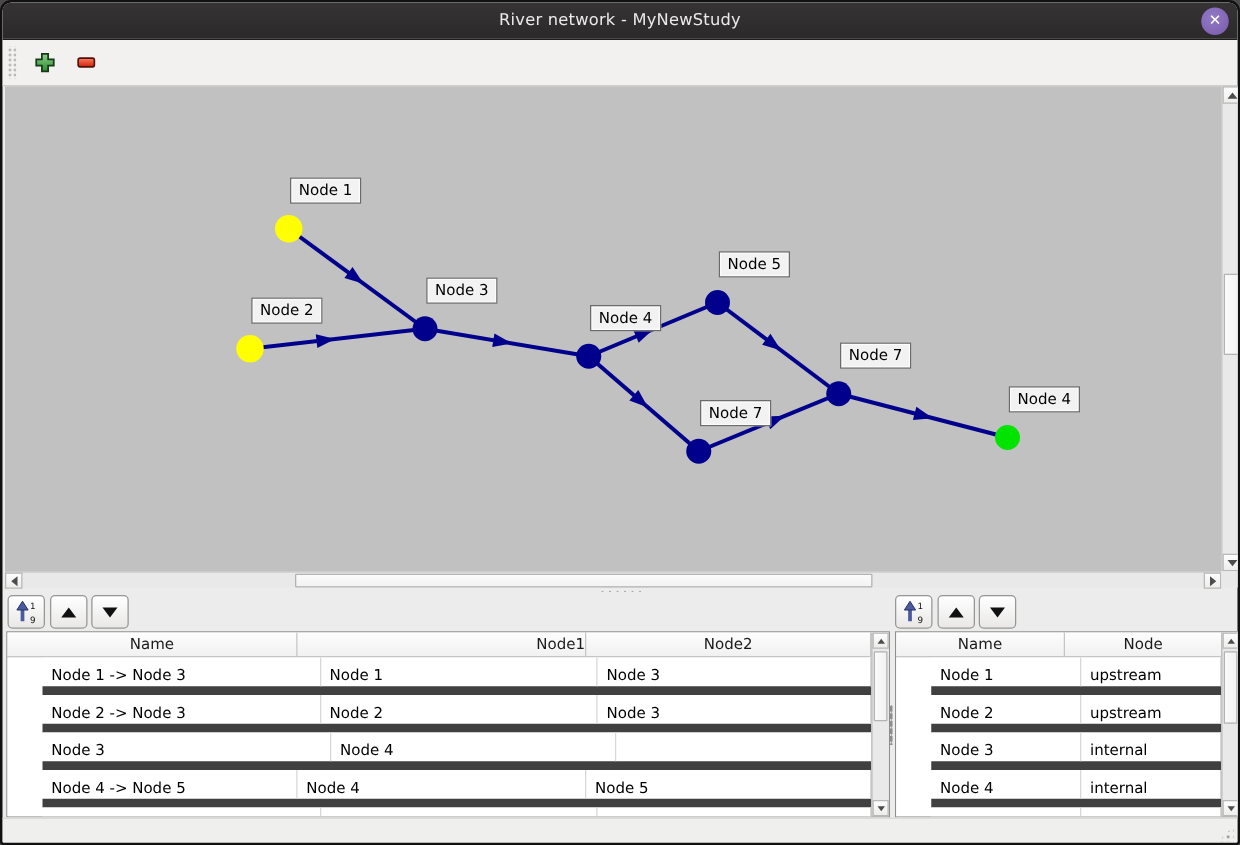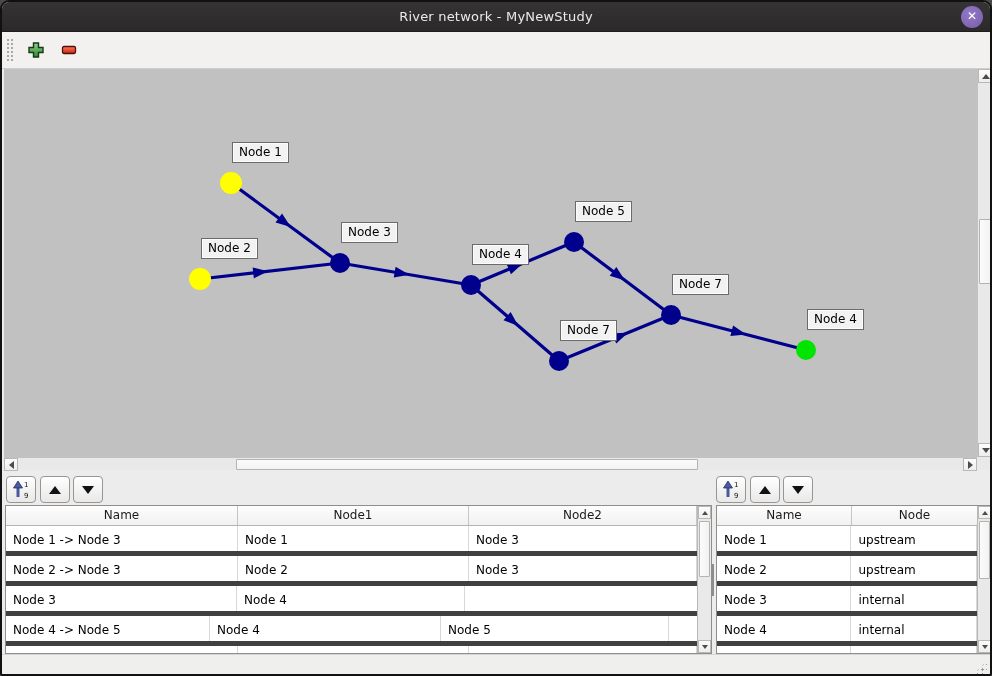--- a/index.html
+++ b/index.html
@@ -92,21 +92,21 @@
   .tri-b-down { width:0; height:0; border-left:6px solid transparent; border-right:6px solid transparent; border-top:8px solid #111; }
 
   
   .table-box { position:absolute; top:503px; background:#fff; border:1px solid #8f8e8d; }
   .t-header { display:flex; height:20px; background:linear-gradient(#fdfdfd,#f1f1f1); border-bottom:1px solid #b5b4b3; }
   .t-header .hcell {
     font-size:12px; color:#1a1a1a; text-align:center; line-height:19px;
     border-right:1px solid #c6c5c4; overflow:hidden;
   }
   .t-body { overflow:hidden; background:#fff; }
-  .t-row { display:flex; height:30px; border-bottom:5px solid #404040; background:#fff; }
+  .t-row { display:flex; height:30px; border-bottom:7px solid #404040; background:#fff;margin-left:28px; }
   .t-row .cell {
     font-size:12px; color:#000; line-height:29px; padding-left:7px;
     border-right:1px solid #d8d8d8; overflow:hidden; white-space:nowrap;
   }
   .t-sb { position:absolute; top:0; right:0; width:14px; background:#e9e9e9; border-left:1px solid #b9b8b7; }
 
   
   .status { position:absolute; left:0; top:652px; width:100%; height:22px; background:#efefee; border-top:1px solid #d6d5d4; }
   .size-grip { position:absolute; right:3px; bottom:2px; width:13px; height:13px;
     background-image:radial-gradient(#9b9a99 1px, transparent 1.1px); background-size:5px 5px; background-position:1px 1px;
@@ -242,21 +242,21 @@
   <div class="mini-btn" style="left:748px;">
       <div class="tri-b-up"></div>
     </div>
   <div class="mini-btn" style="left:781px;">
       <div class="tri-b-down"></div>
     </div>
 
   <div class="table-box" id="reaches-table" style="left:3px; width:707px; height:149px;">
     <div class="t-header" id="reaches-header">
         <div class="hcell" style="width: 232px;">Name</div>
-        <div class="hcell" style="width: 231px;">Node1</div>
+        <div class="hcell" style="width: 231px; text-align: right;">Node1</div>
         <div class="hcell" style="width: 228px;">Node2</div>
       </div>
     <div class="t-body" id="reaches-body" style="height:127px; width:691px;">
         <div class="t-row">
           <div class="cell" style="width: 232px;">Node 1 -&gt; Node 3</div>
           <div class="cell" style="width: 231px;">Node 1</div>
           <div class="cell" style="width: 228px;">Node 3</div>
         </div>
         <div class="t-row">
           <div class="cell" style="width: 232px;">Node 2 -&gt; Node 3</div>

